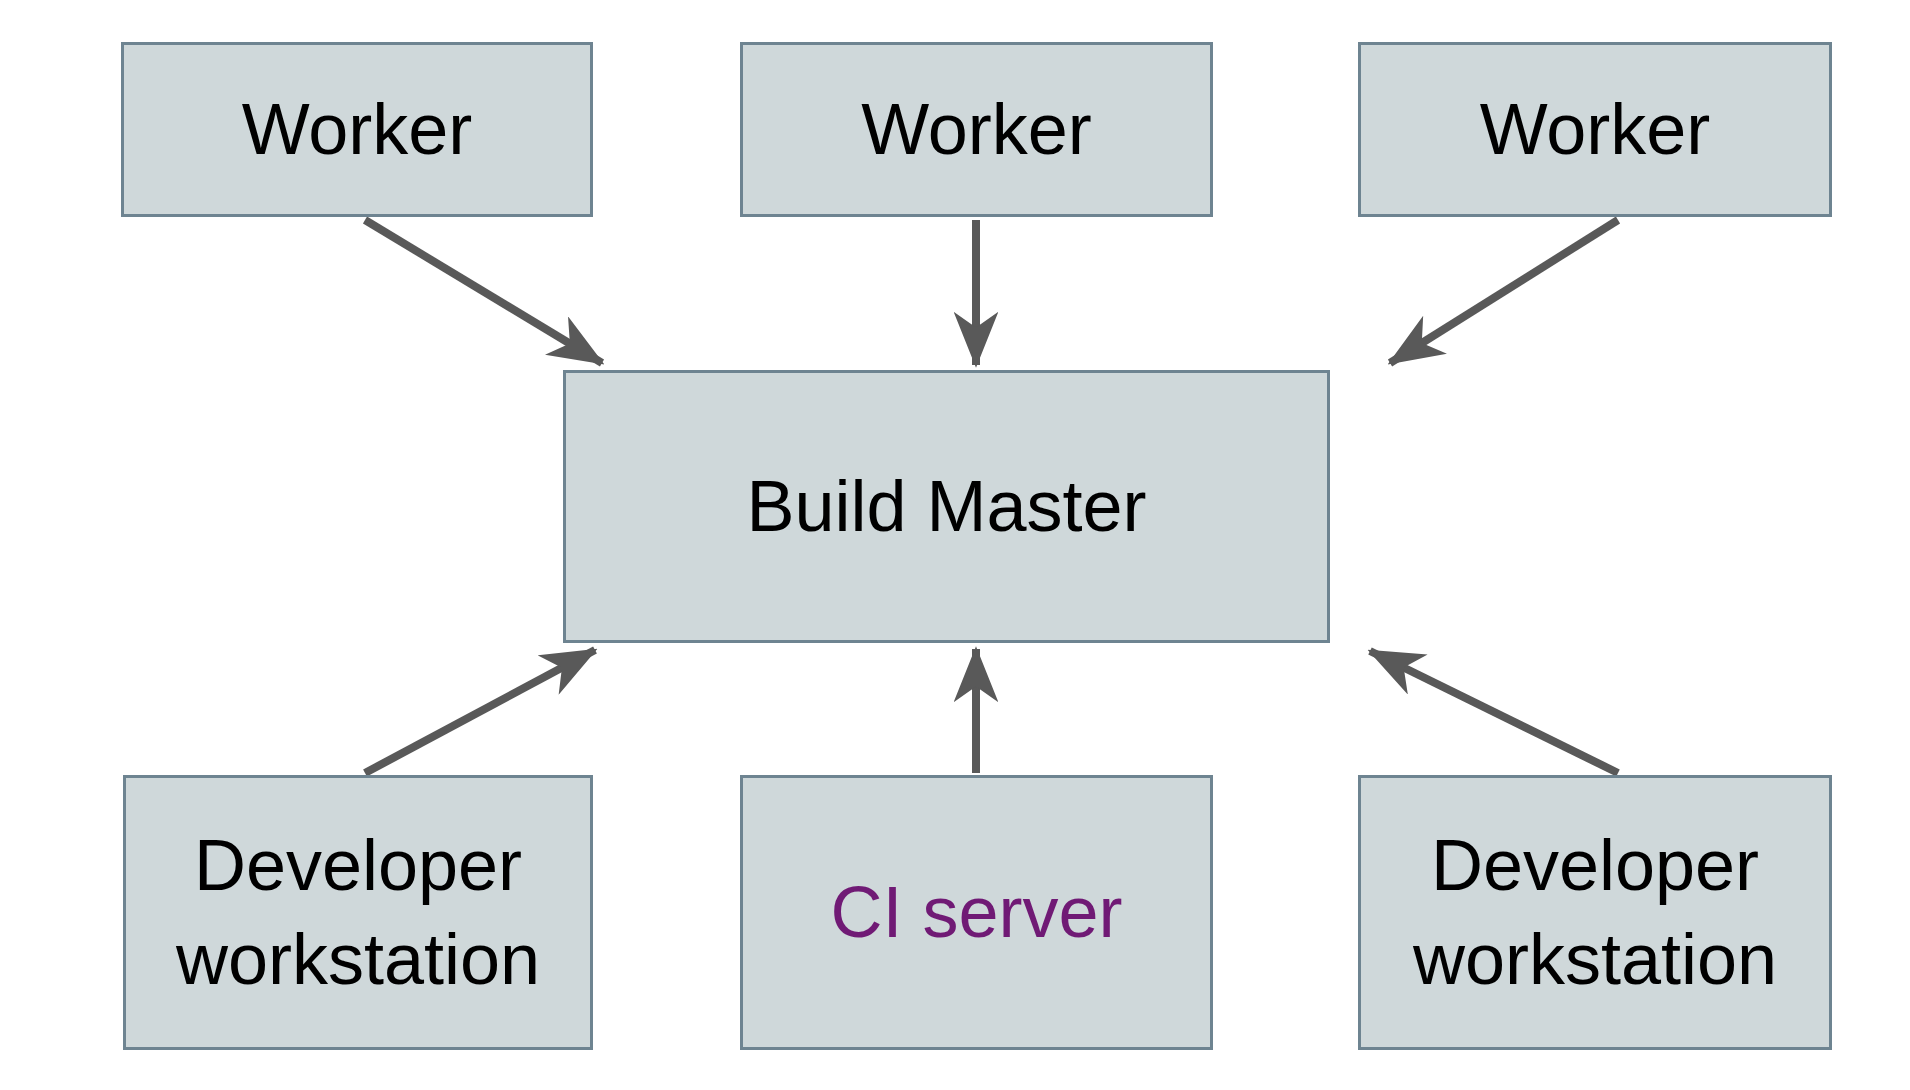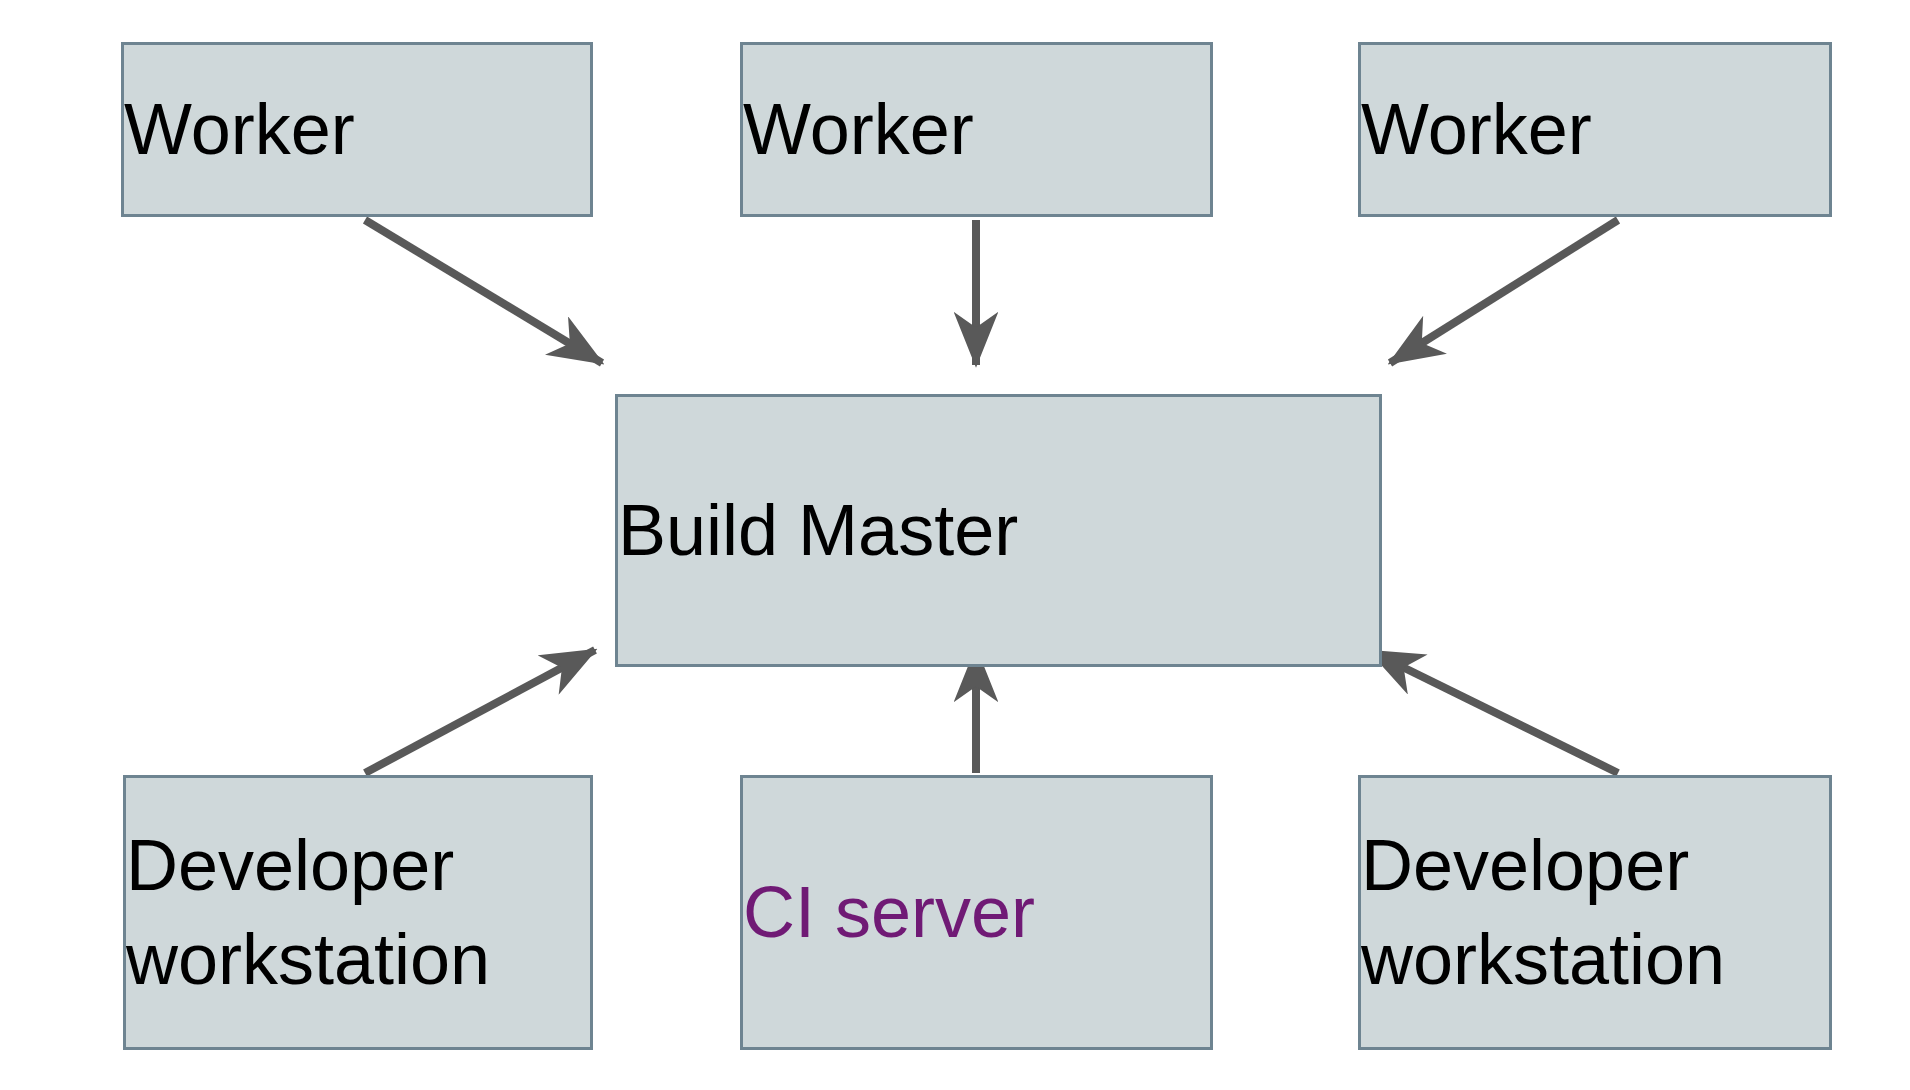--- a/index.html
+++ b/index.html
@@ -22,20 +22,21 @@
     display: block;
   }
   .node {
     position: absolute;
     box-sizing: border-box;
     border-style: solid;
     border-width: 3px;
     display: flex;
     align-items: center;
     justify-content: center;
+    text-align: center;
     font-size: 72px;
     line-height: 1.3;
     letter-spacing: 0px;
   }
   .node .node-label {
     display: block;
     width: 100%;
   }
 </style>
 </head>
@@ -58,21 +59,21 @@
   <div id="nodes-layer">
       <div class="node" style="left: 121px; top: 42px; width: 472px; height: 175px; background: rgb(207, 216, 218); border-color: rgb(110, 132, 145); color: rgb(0, 0, 0);">
         <span class="node-label">Worker</span>
       </div>
       <div class="node" style="left: 740px; top: 42px; width: 473px; height: 175px; background: rgb(207, 216, 218); border-color: rgb(110, 132, 145); color: rgb(0, 0, 0);">
         <span class="node-label">Worker</span>
       </div>
       <div class="node" style="left: 1358px; top: 42px; width: 474px; height: 175px; background: rgb(207, 216, 218); border-color: rgb(110, 132, 145); color: rgb(0, 0, 0);">
         <span class="node-label">Worker</span>
       </div>
-      <div class="node" style="left: 615px; top: 370px; width: 767px; height: 273px; background: rgb(207, 216, 218); border-color: rgb(110, 132, 145); color: rgb(0, 0, 0); margin-top: 24px;">
+      <div class="node" style="left: 563px; top: 370px; width: 767px; height: 273px; background: rgb(207, 216, 218); border-color: rgb(110, 132, 145); color: rgb(0, 0, 0);">
         <span class="node-label">Build Master</span>
       </div>
       <div class="node" style="left: 123px; top: 775px; width: 470px; height: 275px; background: rgb(207, 216, 218); border-color: rgb(110, 132, 145); color: rgb(0, 0, 0);">
         <span class="node-label">Developer workstation</span>
       </div>
       <div class="node" style="left: 740px; top: 775px; width: 473px; height: 275px; background: rgb(207, 216, 218); border-color: rgb(110, 132, 145); color: #701a75;">
         <span class="node-label">CI server</span>
       </div>
       <div class="node" style="left: 1358px; top: 775px; width: 474px; height: 275px; background: rgb(207, 216, 218); border-color: rgb(110, 132, 145); color: rgb(0, 0, 0);">
         <span class="node-label">Developer workstation</span>

